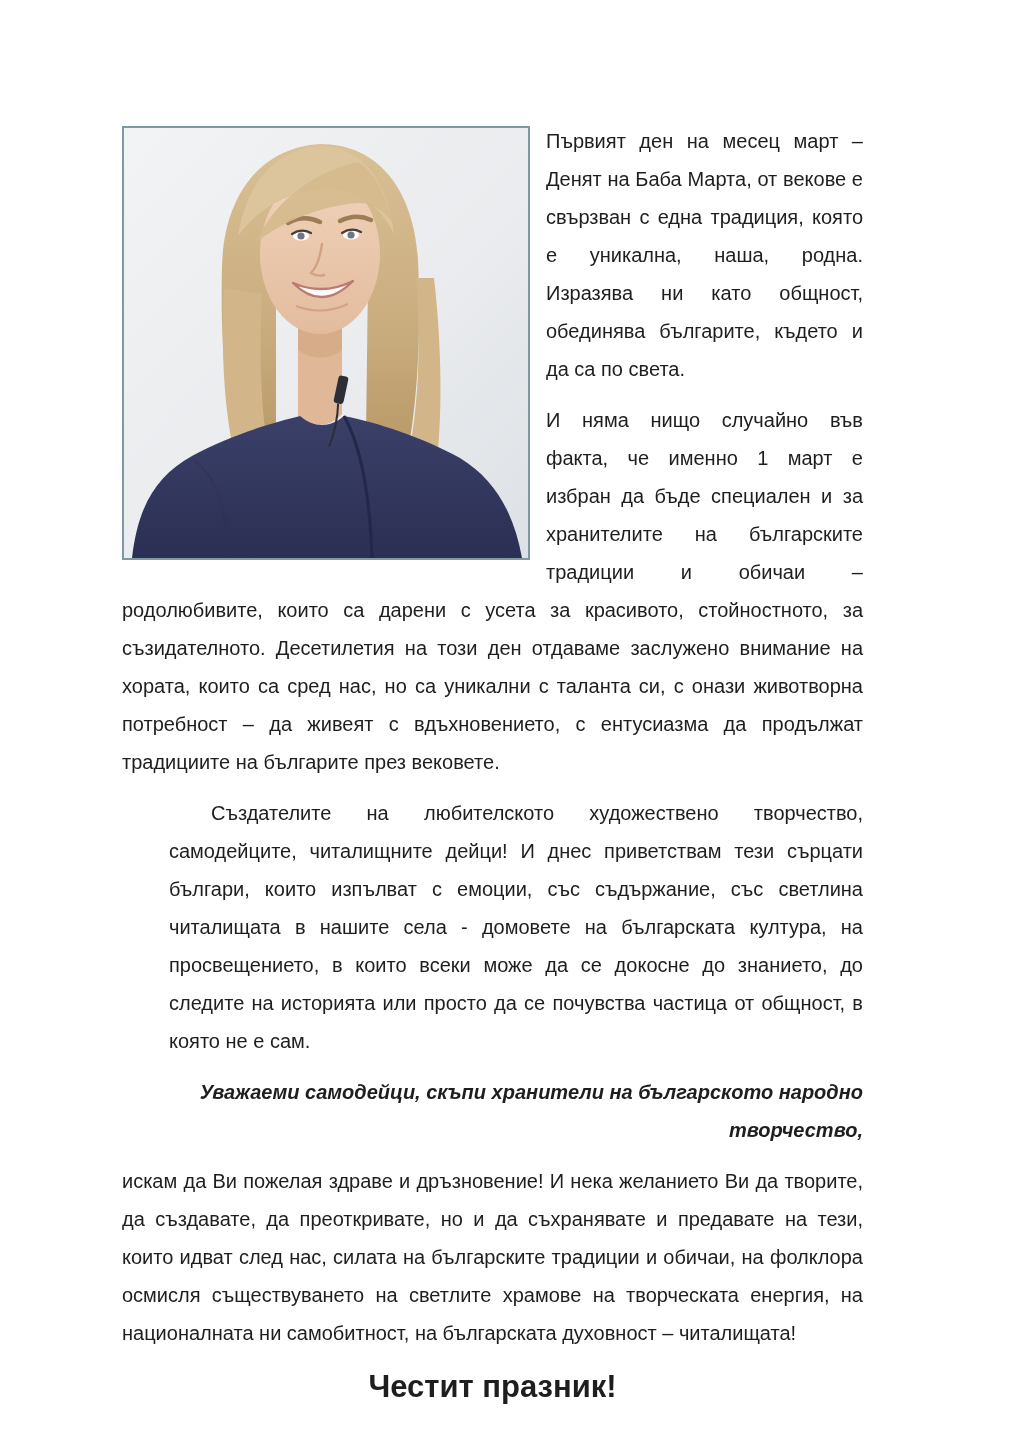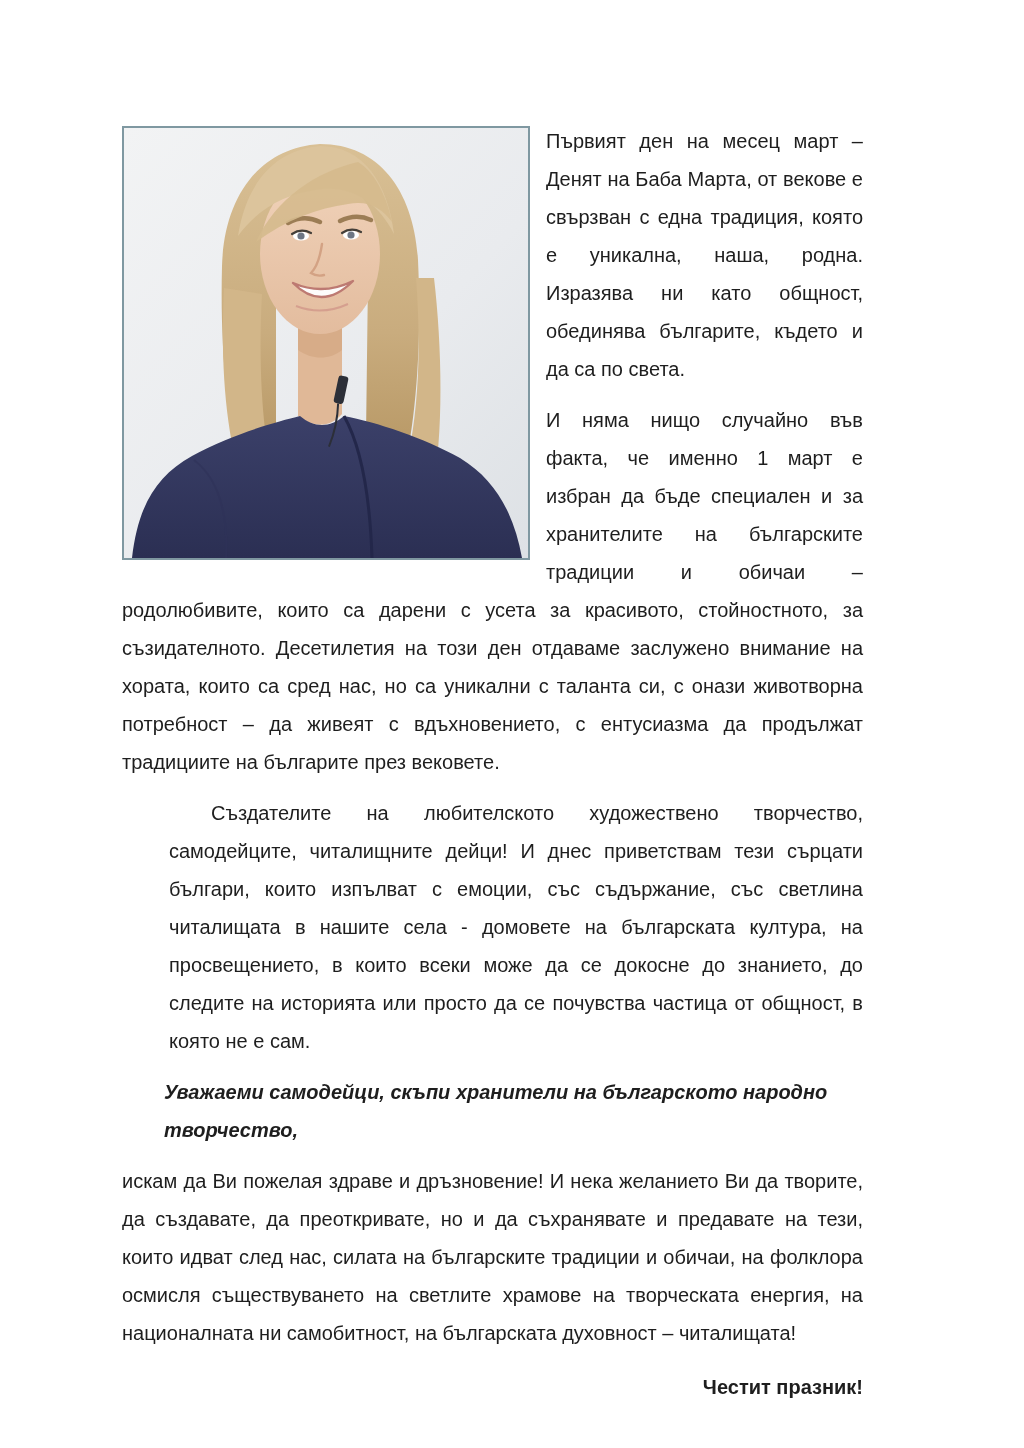--- a/index.html
+++ b/index.html
@@ -35,26 +35,26 @@
     font-size: 20px;
     line-height: 38px;
     text-align: justify;
     color: #1e1e1e;
   }
   p.par-indent { text-indent: 42px; margin-left: 47px; }
   p.par-salutation {
     margin-left: 42px;
     font-weight: 700;
     font-style: italic;
-    text-align: left;
+    text-align: right;
   }
   p.par-closing {
-    font-size: 20px;
+    font-size: 31px;
     font-weight: 700;
-    text-align: right;
+    text-align: center;
     margin-top: 16px;
   }
 </style>
 </head>
 <body>
 
 <div class="page">
   <div class="content">
 
     <figure class="photo-frame">

